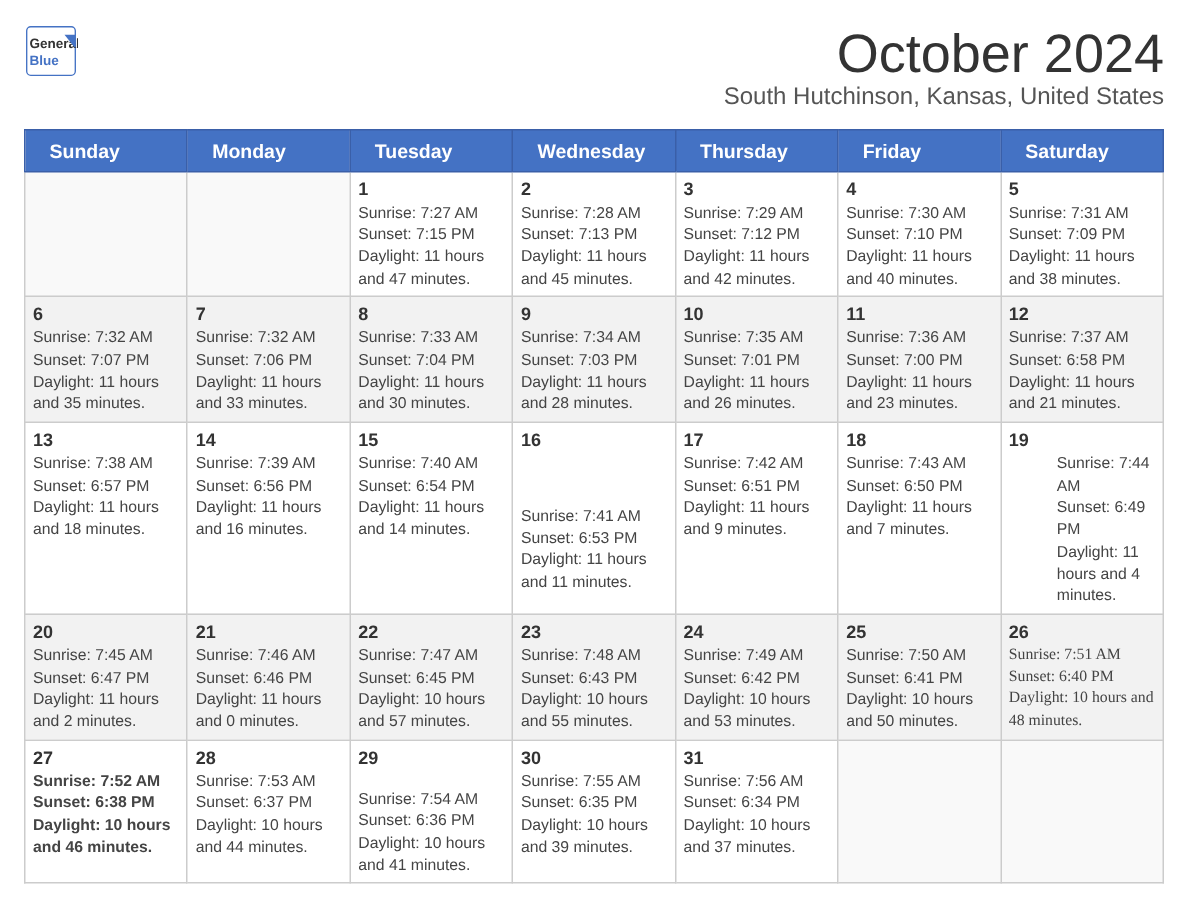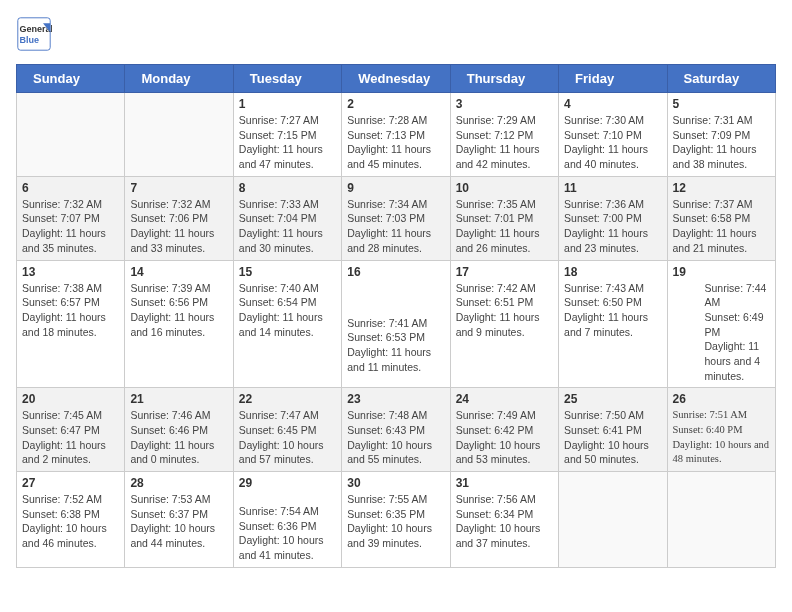--- a/index.html
+++ b/index.html
@@ -89,20 +89,24 @@
 <div class="header-area">
   <div class="logo">
     <svg class="logo-icon" viewBox="0 0 40 40">
       <rect x="2" y="2" width="36" height="36" rx="3" fill="#fff" stroke="#4472c4" stroke-width="1"></rect>
       <text x="4" y="18" font-size="10" font-weight="bold" fill="#333" font-family="Arial">General</text>
       <text x="4" y="30" font-size="10" font-weight="bold" fill="#4472c4" font-family="Arial">Blue</text>
       <polygon points="30,8 38,8 38,18" fill="#4472c4"></polygon>
     </svg>
 
   </div>
+  <div class="title-area">
+    <div class="month-title">October 2024</div>
+    <div class="location-title">South Hutchinson, Kansas, United States</div>
+  </div>
 </div>
 
 <table class="calendar">
   <thead>
     <tr id="dow-header">
     <th>Sunday</th>
         <th>Monday</th>
         <th>Tuesday</th>
         <th>Wednesday</th>
         <th>Thursday</th>
@@ -273,21 +277,21 @@
         <td>
           <span class="day-number">26</span>
           <div class="day-info" style="white-space: pre-line; font-family: Liberation Serif, serif;">Sunrise: 7:51 AM
 Sunset: 6:40 PM
 Daylight: 10 hours and 48 minutes.</div>
         </td>
       </tr>
       <tr>
         <td>
           <span class="day-number">27</span>
-          <div class="day-info" style="white-space: pre-line;">Sunrise: 7:52 AM
+          <div class="day-info" style="white-space: pre-line; font-weight: bold;">Sunrise: 7:52 AM
 Sunset: 6:38 PM
 Daylight: 10 hours and 46 minutes.</div>
         </td>
         <td>
           <span class="day-number">28</span>
           <div class="day-info" style="white-space: pre-line;">Sunrise: 7:53 AM
 Sunset: 6:37 PM
 Daylight: 10 hours and 44 minutes.</div>
         </td>
         <td>

